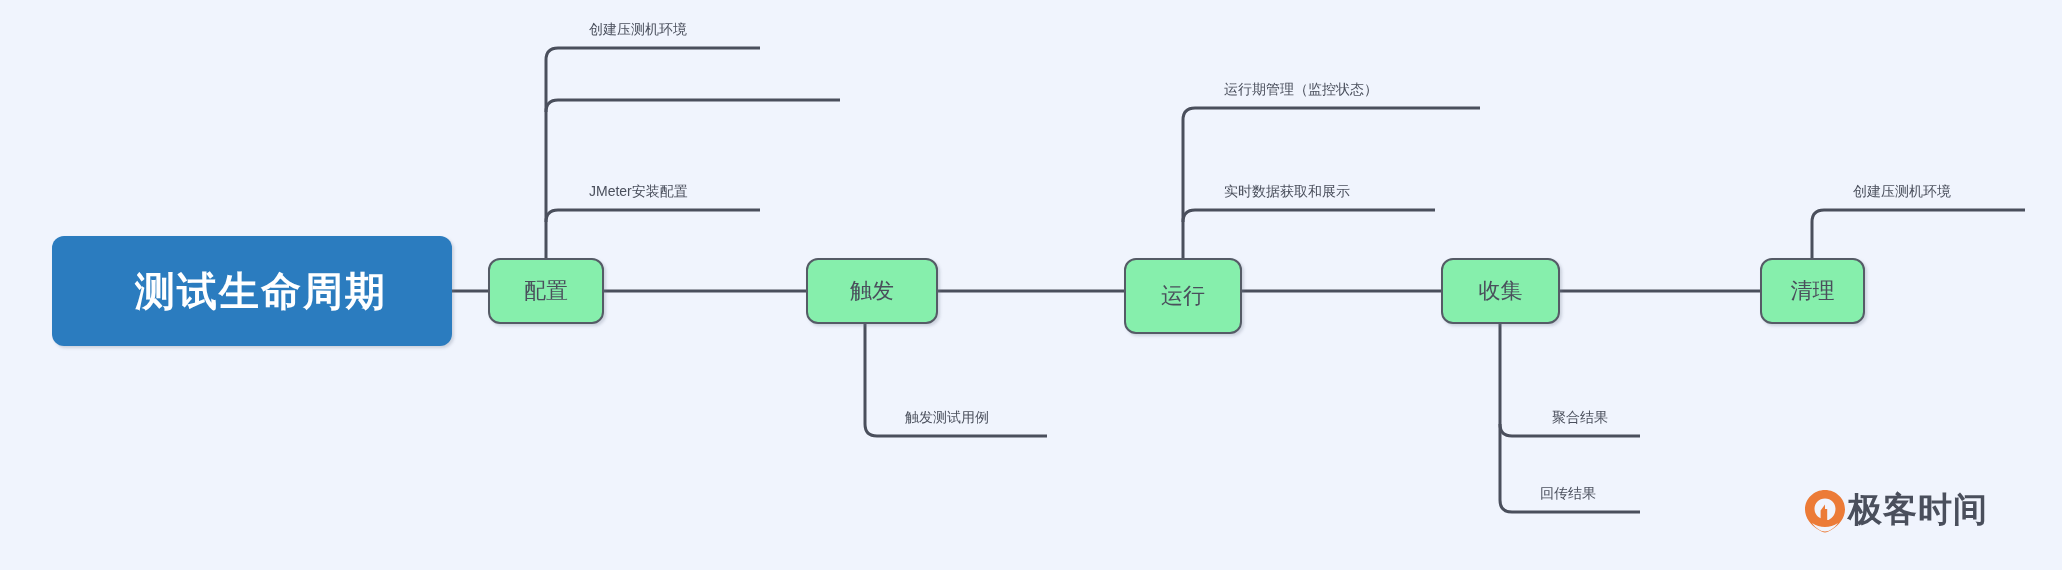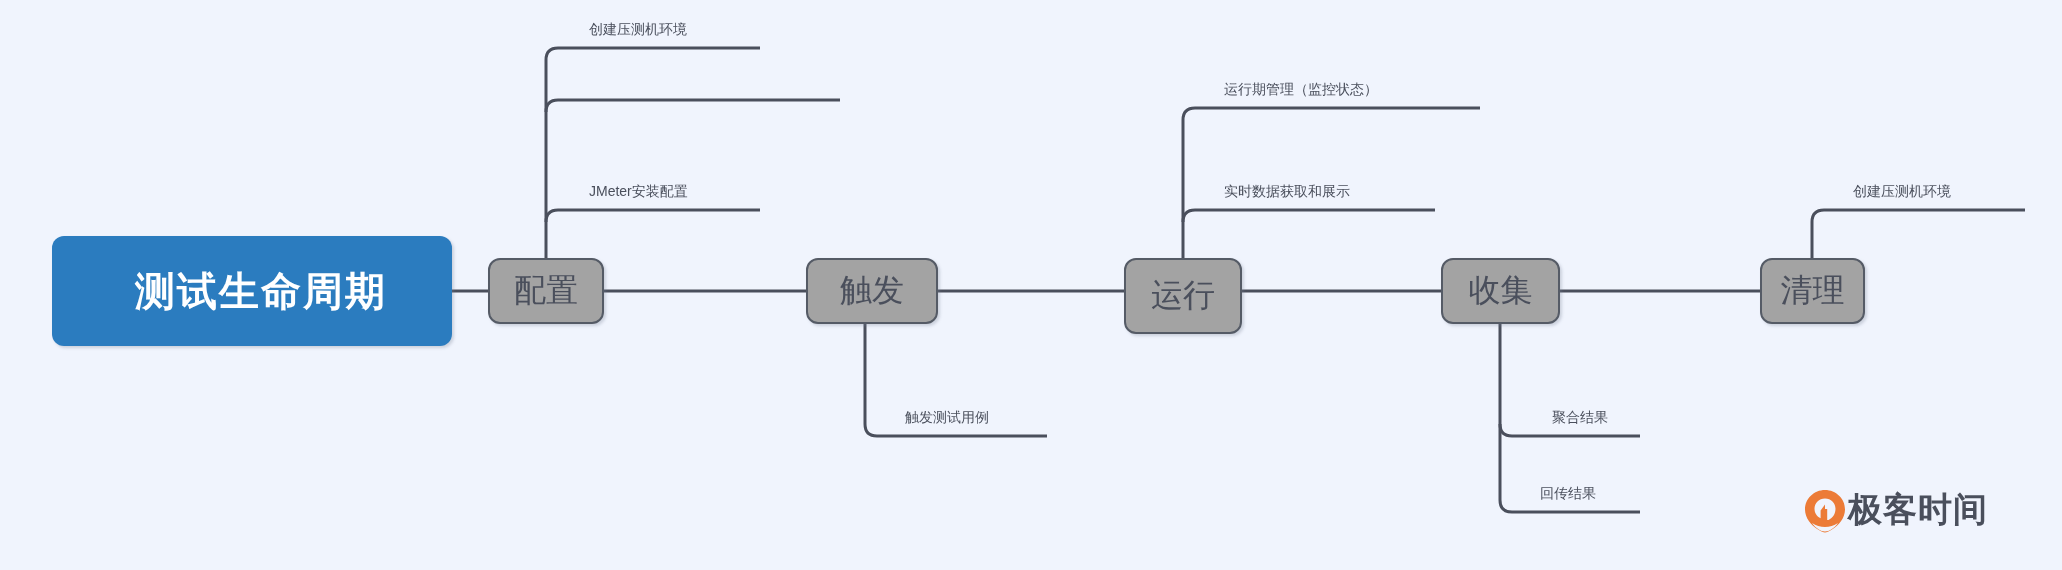--- a/index.html
+++ b/index.html
@@ -40,23 +40,23 @@
   .node-root {
     background: #2b7cbf;
     color: #ffffff;
     font-size: 40px;
     font-weight: bold;
     letter-spacing: 2px;
     border-radius: 12px;
     box-shadow: 2px 2px 3px rgba(120,130,150,0.30);
   }
   .node-stage {
-    background: #a3a3a3;
+    background: #86efac;
     color: #4a4f5c;
-    font-size: 32px;
+    font-size: 22px;
     border: 2px solid #555b66;
     border-radius: 12px;
     box-shadow: 2px 2px 3px rgba(120,130,150,0.30);
   }
   .branch-label {
     position: absolute;
     color: #4a4f5c;
     font-size: 14px;
     white-space: nowrap;
     line-height: 1;

